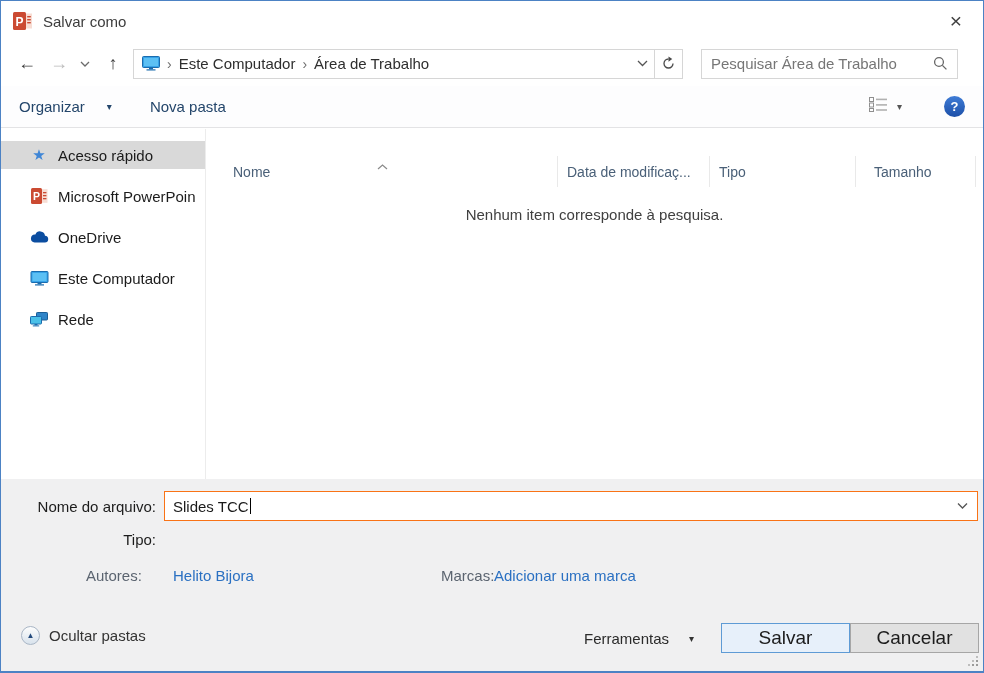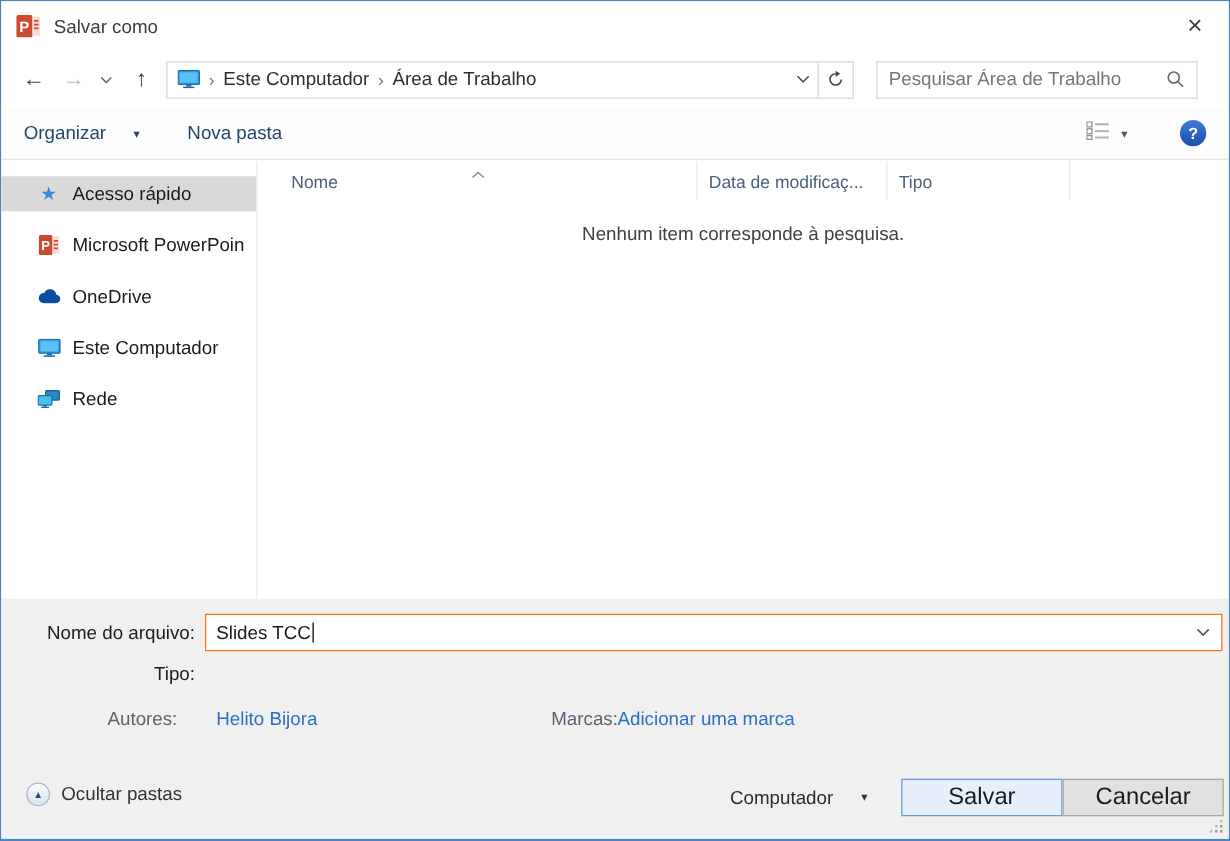--- a/index.html
+++ b/index.html
@@ -58,21 +58,21 @@
 
   
   .body { position:absolute; top:128px; left:0; right:0; height:350px; display:flex; background:#fff; }
   .sidebar { width:205px; border-right:1px solid #ececec; padding-top:12px; }
   .side-item { height:28px; display:flex; align-items:center; padding-left:28px;
     margin-bottom:13px; font-size:15px; color:#1b1b1b; }
   .side-item.selected { background:#d9d9d9; }
   .side-ico { width:20px; display:flex; justify-content:center; margin-right:9px; }
   .star-glyph { color:#3f86d6; font-size:15px; }
 
-  .main { flex:1; position:relative; }
+  .main { flex:1; position:relative;margin-top:27px; }
   .cols { display:flex; height:31px; }
   .col { display:flex; align-items:center; font-size:14px; color:#4a6078;
     border-right:1px solid #e9e9e9; overflow:hidden; white-space:nowrap; }
   .col.c-nome { width:352px; padding-left:27px; position:relative; }
   .col.c-data { width:152px; padding-left:9px; }
   .col.c-tipo { width:146px; padding-left:9px; }
   .col.c-tam  { width:120px; padding-left:18px; }
   .sort-chev { position:absolute; top:1px; left:171px; }
   .empty-message { position:absolute; top:50px; left:0; right:0; text-align:center;
     font-size:15px; color:#404040; }
@@ -262,20 +262,23 @@
               </svg>
           </span>
           <span>Nome</span>
         </div>
         <div class="col c-data">
           <span>Data de modificaç...</span>
         </div>
         <div class="col c-tipo">
           <span>Tipo</span>
         </div>
+        <div class="col c-tam">
+          <span>Tamanho</span>
+        </div>
       </div>
       <div class="empty-message">Nenhum item corresponde à pesquisa.</div>
     </div>
   </div>
 
   <div class="bottom">
     <div class="fld-label lbl-filename">Nome do arquivo:</div>
     <div class="filename-input">
       <span class="val">Slides TCC</span>
       <span class="caret-bar"></span>
@@ -294,21 +297,21 @@
     <div class="meta-link link-tags">Adicionar uma marca</div>
 
     <div class="hide-folders">
       <span class="hf-circle">
         <span class="hf-tri">▲</span>
       </span>
       <span class="hf-text">Ocultar pastas</span>
     </div>
 
     <div class="tools-btn">
-      <span>Computador</span>
+      <span>Ferramentas</span>
     </div>
     <div class="tools-caret">▾</div>
 
     <div class="btn btn-save">Salvar</div>
     <div class="btn btn-cancel">Cancelar</div>
 
     <div class="resize-grip"></div>
   </div>
 
 </div>

